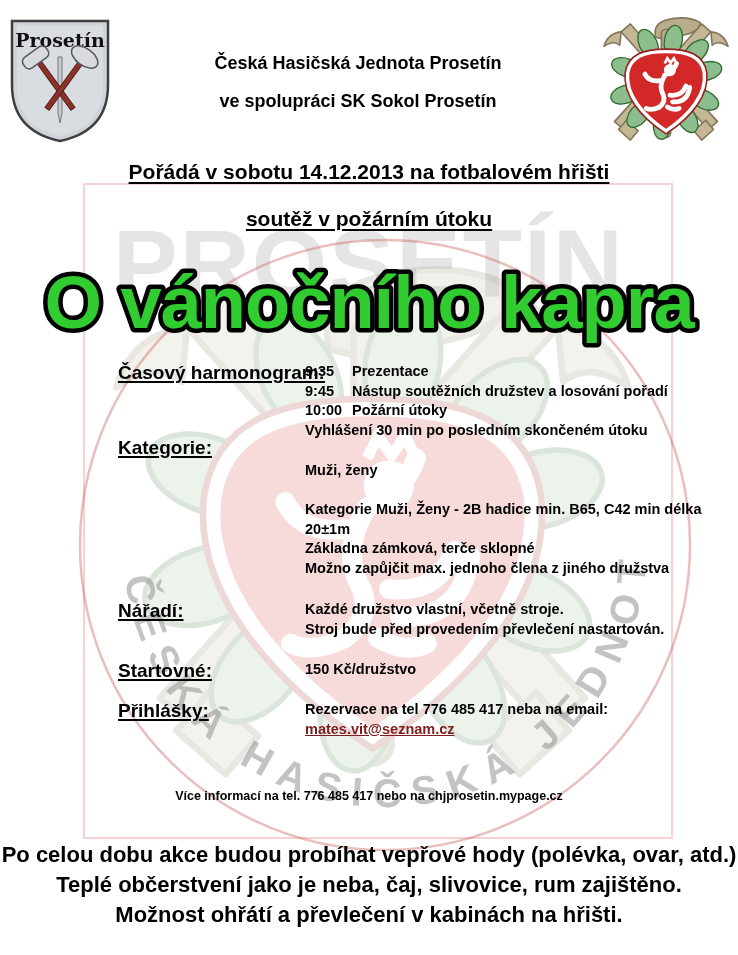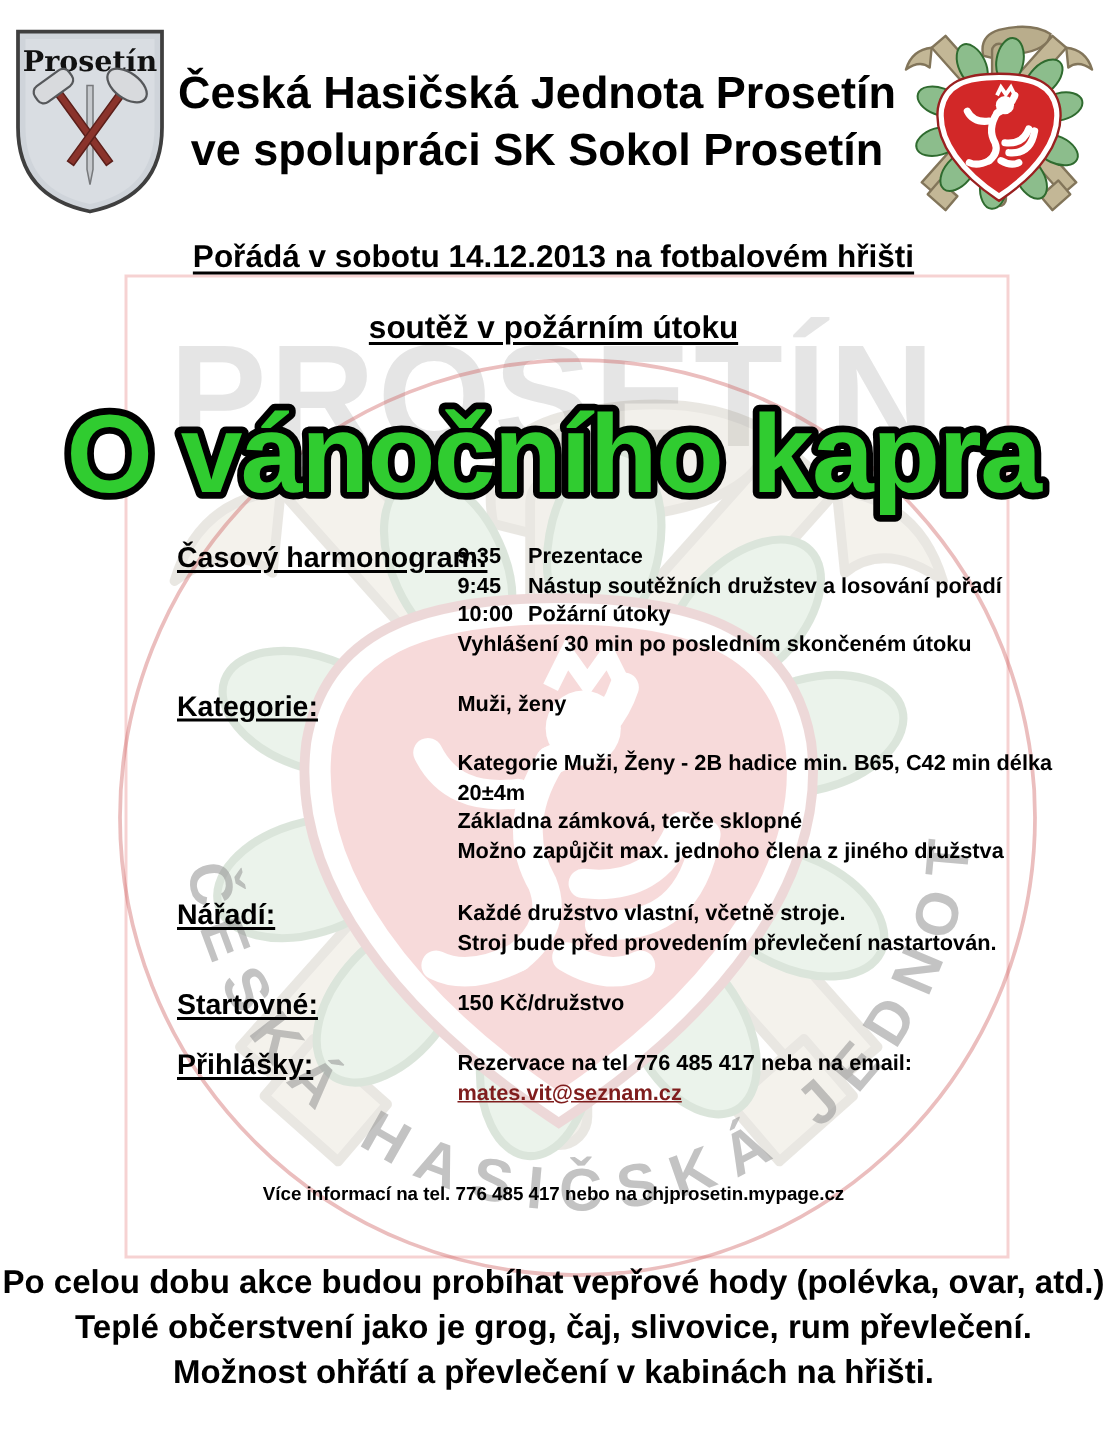--- a/index.html
+++ b/index.html
@@ -10,21 +10,21 @@
   
   .wm{position:absolute;z-index:0;}
   .wm-rect{left:83px;top:183px;width:586px;height:652px;border:2px solid rgba(233,148,148,.42);}
   .wm-name{left:0;top:208px;width:100%;text-align:center;font-size:97px;letter-spacing:2px;
            color:#d4d4d4;opacity:.6;white-space:nowrap;}
   .wm-emblem{left:100px;top:262px;opacity:.17;}
   .wm-seal{left:0;top:0;}
   
   .ct{position:absolute;z-index:1;}
   .center{left:0;width:738px;text-align:center;}
-  .hdr-line{font-size:30px;line-height:38px;}
+  .hdr-line{font-size:18px;line-height:38px;}
   .intro{font-size:21px;text-decoration:underline;text-decoration-thickness:2px;text-underline-offset:3px;}
   .lab{font-size:19px;text-decoration:underline;text-decoration-thickness:1.5px;text-underline-offset:2px;white-space:nowrap;}
   .body-txt{font-size:14.5px;line-height:19.5px;white-space:nowrap;}
   .time{display:inline-block;width:47px;}
   .email-link{color:#7f1d1d;text-decoration:underline;font-weight:bold;}
   .moreinfo{font-size:12.5px;}
   .foot{font-size:22px;line-height:30px;text-decoration-thickness:2px;text-underline-offset:3px;white-space:nowrap;}
 </style>
 </head>
 <body>
@@ -120,25 +120,25 @@
   </svg>
 
   <div class="ct lab" style="left:118px;top:362px">Časový harmonogram:</div>
   <div class="ct body-txt" style="left:305px;top:362px">
     <div><span class="time">9:35</span><span>Prezentace</span></div>
     <div><span class="time">9:45</span><span>Nástup soutěžních družstev a losování pořadí</span></div>
     <div><span class="time">10:00</span><span>Požární útoky</span></div>
     <div>Vyhlášení 30 min po posledním skončeném útoku</div>
   </div>
 
-  <div class="ct lab" style="left:118px;top:461px">Kategorie:</div>
+  <div class="ct lab" style="left:118px;top:437px">Kategorie:</div>
   <div class="ct body-txt" style="left:305px;top:461px">Muži, ženy</div>
   <div class="ct body-txt" style="left:305px;top:500px">
     <div>Kategorie Muži, Ženy - 2B hadice min. B65, C42 min délka</div>
-    <div>20±4m</div>
+    <div>20±1m</div>
     <div>Základna zámková, terče sklopné</div>
     <div>Možno zapůjčit max. jednoho člena z jiného družstva</div>
   </div>
 
   <div class="ct lab" style="left:118px;top:600px">Nářadí:</div>
   <div class="ct body-txt" style="left:305px;top:600px">
     <div>Každé družstvo vlastní, včetně stroje.</div>
     <div>Stroj bude před provedením převlečení nastartován.</div>
   </div>
 
@@ -147,16 +147,16 @@
 
   <div class="ct lab" style="left:118px;top:700px">Přihlášky:</div>
   <div class="ct body-txt" style="left:305px;top:700px">
     <div>Rezervace na tel 776 485 417 neba na email:</div>
     <div><a href="#" class="email-link">mates.vit@seznam.cz</a></div>
   </div>
 
   <div class="ct center moreinfo" style="top:789px">Více informací na tel. 776 485 417 nebo na chjprosetin.mypage.cz</div>
 
   <div class="ct center foot" style="top:840px">Po celou dobu akce budou probíhat vepřové hody (polévka, ovar, atd.)</div>
-  <div class="ct center foot" style="top:870px">Teplé občerstvení jako je grog, čaj, slivovice, rum převlečení.</div>
+  <div class="ct center foot" style="top:870px">Teplé občerstvení jako je neba, čaj, slivovice, rum zajištěno.</div>
   <div class="ct center foot" style="top:900px">Možnost ohřátí a převlečení v kabinách na hřišti.</div>
 
 </div>
 
 </body></html>

